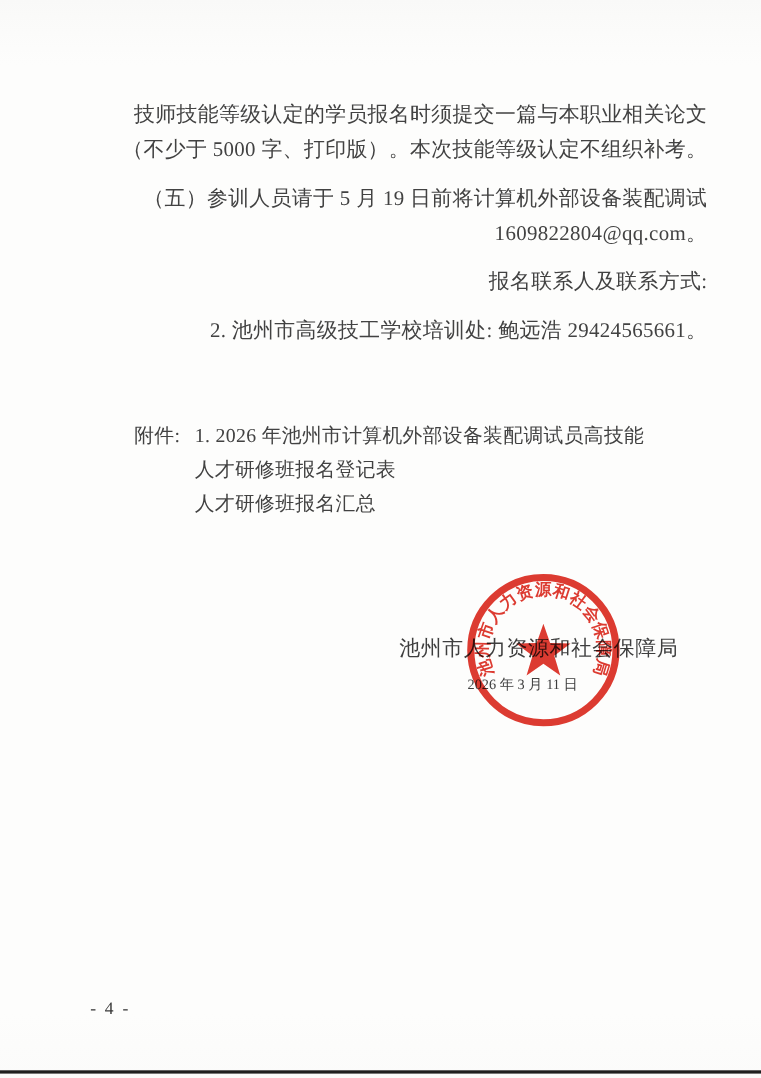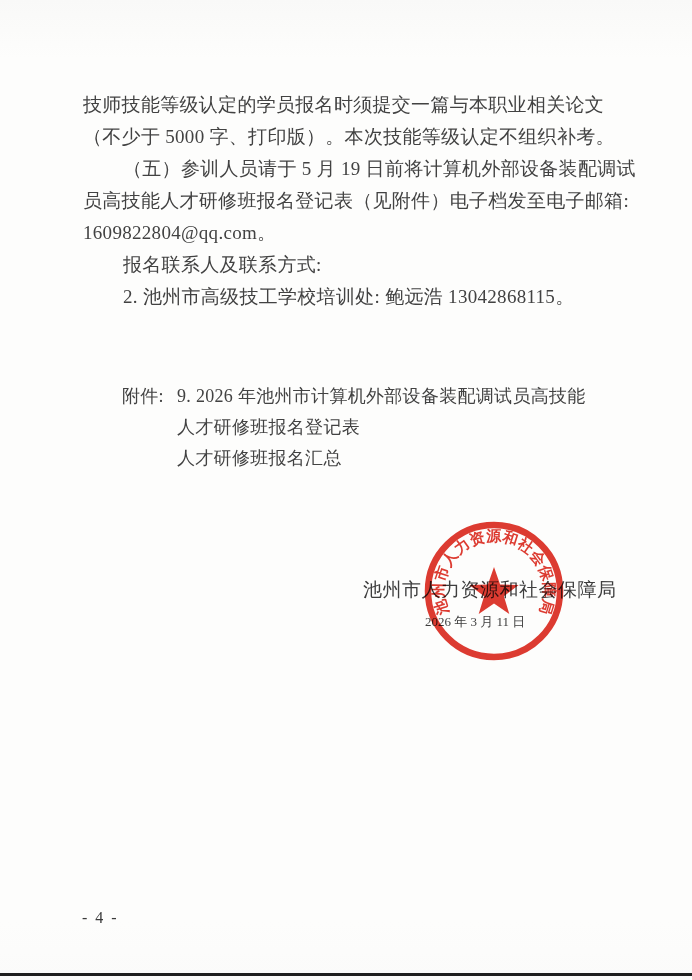--- a/index.html
+++ b/index.html
@@ -19,22 +19,22 @@
     position: absolute;
     top: 89px;
     left: 83px;
     width: 560px;
     font-size: 19px;
     line-height: 32px;
     color: #424242;
     white-space: nowrap;
     letter-spacing: 0.3px;
   }
-  .line { height: 32px; }
-  .line.indent { padding-left: 40px; }
+  .line { height: 32px; text-align: right; }
+  .line.indent { padding-left: 40px; margin-top: 12px; }
   .attach {
     position: absolute;
     top: 381px;
     left: 122px;
     font-size: 18px;
     line-height: 31px;
     color: #424242;
     white-space: nowrap;
     letter-spacing: 0.3px;
   }
@@ -93,30 +93,29 @@
 </style>
 </head>
 <body>
 
 <div class="page">
 
   <div class="body-text">
     <div class="line">技师技能等级认定的学员报名时须提交一篇与本职业相关论文</div>
     <div class="line">（不少于 5000 字、打印版）。本次技能等级认定不组织补考。</div>
     <div class="line indent">（五）参训人员请于 5 月 19 日前将计算机外部设备装配调试</div>
-    <div class="line">员高技能人才研修班报名登记表（见附件）电子档发至电子邮箱:</div>
     <div class="line">1609822804@qq.com。</div>
     <div class="line indent">报名联系人及联系方式:</div>
-    <div class="line indent">2. 池州市高级技工学校培训处: 鲍远浩 13042868115。</div>
+    <div class="line indent">2. 池州市高级技工学校培训处: 鲍远浩 29424565661。</div>
   </div>
 
   <div class="attach">
     <div class="attach-row">
       <span class="attach-label">附件:</span>
-      <span>9. 2026 年池州市计算机外部设备装配调试员高技能</span>
+      <span>1. 2026 年池州市计算机外部设备装配调试员高技能</span>
     </div>
     <div class="attach-cont">人才研修班报名登记表</div>
     <div class="attach-cont">人才研修班报名汇总</div>
   </div>
 
   <div class="sig-org">池州市人力资源和社会保障局</div>
   <div class="sig-date">2026 年 3 月 11 日</div>
 
   <svg class="seal" viewBox="0 0 148 148" xmlns="http://www.w3.org/2000/svg">
     <circle cx="74" cy="74" r="66" fill="none" stroke="#dc2a1f" stroke-width="6.5"></circle>

